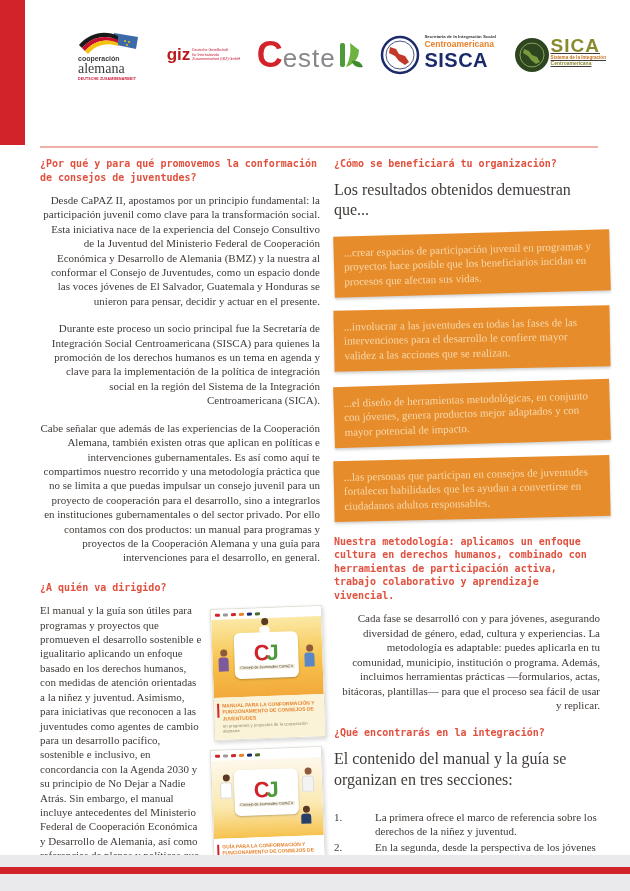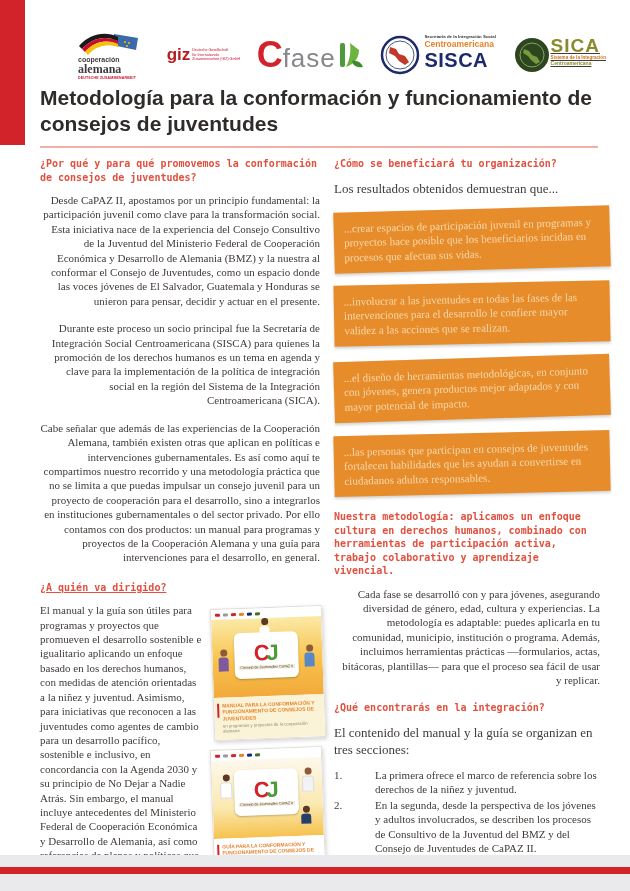--- a/index.html
+++ b/index.html
@@ -8,21 +8,21 @@
 
   
   .corner-bar{position:absolute;left:0;top:0;width:25px;height:145px;background:#d2232a;}
 
   
   .header{position:absolute;left:78px;top:26px;width:528px;height:58px;
           display:flex;align-items:center;justify-content:space-between;}
   .logo{display:flex;align-items:flex-start;}
   .lg-german{flex-direction:column;align-items:flex-start;width:72px;}
   .lg-german .txt1{font-family:"Liberation Sans",sans-serif;font-size:7px;font-weight:bold;color:#3c3c3c;line-height:1;}
-  .lg-german .txt2{font-family:"Liberation Serif",serif;font-size:12px;color:#3c3c3c;line-height:1.05;font-weight:bold;}
+  .lg-german .txt2{font-family:"Liberation Serif",serif;font-size:14px;color:#3c3c3c;line-height:1.05;}
   .lg-german .txt3{font-family:"Liberation Sans",sans-serif;font-size:3.5px;color:#c8102e;font-weight:bold;letter-spacing:.2px;}
   .lg-giz{align-items:flex-start;gap:2px;}
   .lg-giz .gz{font-family:"Liberation Sans",sans-serif;font-size:17px;font-weight:bold;color:#b91c1c;line-height:.8;}
   .lg-giz .gzdesc{font-family:"Liberation Sans",sans-serif;font-size:3.6px;color:#c8102e;line-height:1.2;}
   .lg-capaz{align-items:baseline;}
   .lg-capaz .cap-c{font-family:"Liberation Sans",sans-serif;font-size:36px;font-weight:bold;color:#d2232a;line-height:1;}
   .lg-capaz .cap-rest{font-family:"Liberation Sans",sans-serif;font-size:26px;color:#85878a;letter-spacing:1px;line-height:1;}
   .lg-capaz svg{margin-left:2px;align-self:center;}
   .lg-sisca{gap:4px;}
   .sisca-text{display:flex;flex-direction:column;line-height:1;}
@@ -73,21 +73,21 @@
   .person .bodyp{width:10px;height:14px;border-radius:3px 3px 0 0;margin-top:1px;}
   .cover .titlebox{padding:5px 6px 6px 8px;position:relative;}
   .c1 .titlebox{background:#fbf3d8;}
   .c2 .titlebox{background:#ffffff;}
   .cover .redtick{position:absolute;left:3px;top:6px;width:2px;height:14px;background:#d2232a;}
   .cover .ct{font-family:"Liberation Sans",sans-serif;font-size:5px;font-weight:bold;color:#e8832c;
              line-height:1.25;text-transform:uppercase;}
   .cover .cs{font-family:"Liberation Sans",sans-serif;font-size:4.3px;color:#8a8a6a;margin-top:2px;line-height:1.2;}
 
   
-  .intro{font-size:13px;line-height:1.31;margin:0 0 12px 0;}
+  .intro{font-size:16px;line-height:1.31;margin:0 0 12px 0;}
   .obox{width:256px;background:#e78c2a;color:#f7d8ac;padding:9px 10px;font-size:11px;line-height:1.3;
         margin:0 0 14px 0;box-shadow:0 2px 3px rgba(0,0,0,.18);}
   .r1{transform:rotate(-1.6deg);}
   .r2{transform:rotate(-1.1deg);}
   .r3{transform:rotate(-1.8deg);}
   .r4{transform:rotate(-1.3deg);}
   .h-red.multi{margin-top:16px;}
   .olist{font-size:11px;line-height:1.31;}
   .oli{display:flex;margin:0 0 1px 0;}
   .oli .num{width:16px;flex:0 0 16px;}
@@ -125,21 +125,21 @@
       <span class="gz">giz</span>
       <span class="gzdesc">
         <span>Deutsche Gesellschaft</span><br>
         <span>für Internationale</span><br>
         <span>Zusammenarbeit (GIZ) GmbH</span>
       </span>
     </div>
 
     <div class="logo lg-capaz">
       <span class="cap-c">C</span>
-      <span class="cap-rest">fase</span>
+      <span class="cap-rest">este</span>
       <svg width="26" height="28" viewBox="0 0 26 28">
         <rect x="2" y="2" width="5" height="24" rx="2" fill="#4d9a3a"></rect>
         <path d="M12 2 c1 9, 0 16, -4 24 c9 -3, 13 -10, 13 -17 z" fill="#6cb33f"></path>
         <path d="M14 20 c5 -1, 9 1, 11 6 c-6 1, -10 -1, -11 -6 z" fill="#3f8a2e"></path>
       </svg>
     </div>
 
     <div class="logo lg-sisca">
       <svg width="40" height="40" viewBox="0 0 40 40">
         <circle cx="20" cy="20" r="18" fill="#ffffff" stroke="#1b2a6b" stroke-width="2.5"></circle>
@@ -161,32 +161,31 @@
       </svg>
       <div class="sica-text">
         <span class="s1">SICA</span>
         <span class="s2">Sistema de la Integración</span>
         <span class="s3">Centroamericana</span>
       </div>
     </div>
 
   </div>
 
-  <div class="title">Metodología para la conformación y funcionamiento de consejos de juventudes</div>
   <div class="title-divider"></div>
 
   <div class="columns">
 
     <div class="col-left">
       <div class="h-red">¿Por qué y para qué promovemos la conformación de consejos de juventudes?</div>
       <p class="body">Desde CaPAZ II, apostamos por un principio fundamental: la participación juvenil como clave para la transformación social. Esta iniciativa nace de la experiencia del Consejo Consultivo de la Juventud del Ministerio Federal de Cooperación Económica y Desarrollo de Alemania (BMZ) y la nuestra al conformar el Consejo de Juventudes, como un espacio donde las voces jóvenes de El Salvador, Guatemala y Honduras se unieron para pensar, decidir y actuar en el presente.</p>
       <p class="body">Durante este proceso un socio principal fue la Secretaría de Integración Social Centroamericana (SISCA) para quienes la promoción de los derechos humanos es un tema en agenda y clave para la implementación de la política de integración social en la región del Sistema de la Integración Centroamericana (SICA).</p>
       <p class="body">Cabe señalar que además de las experiencias de la Cooperación Alemana, también existen otras que aplican en políticas e intervenciones gubernamentales. Es así como aquí te compartimos nuestro recorrido y una metodología práctica que no se limita a que puedas impulsar un consejo juvenil para un proyecto de cooperación para el desarrollo, sino a integrarlos en instituciones gubernamentales o del sector privado. Por ello contamos con dos productos: un manual para programas y proyectos de la Cooperación Alemana y una guía para intervenciones para el desarrollo, en general.</p>
 
-      <div class="h-red" style="margin-top:16px;text-decoration:underline;">¿A quién va dirigido?</div>
+      <div class="h-red" style="margin-top:16px;">¿A quién va dirigido?</div>
 
       <div class="dirigido">
         <div class="dirigido-text">El manual y la guía son útiles para programas y proyectos que promueven el desarrollo sostenible e igualitario aplicando un enfoque basado en los derechos humanos, con medidas de atención orientadas a la niñez y juventud. Asimismo, para iniciativas que reconocen a las juventudes como agentes de cambio para un desarrollo pacífico, sostenible e inclusivo, en concordancia con la Agenda 2030 y su principio de No Dejar a Nadie Atrás. Sin embargo, el manual incluye antecedentes del Ministerio Federal de Cooperación Económica y Desarrollo de Alemania, así como referencias de planes y políticas que son aplicables específicamente para la cooperación alemana.</div>
 
         <div class="covers">
 
           <div class="cover c1">
             <div class="strip">
               <span class="dot d-red"></span>
               <span class="dot d-gray"></span>
@@ -268,21 +267,21 @@
 
       <div class="obox r1">...crear espacios de participación juvenil en programas y proyectos hace posible que los beneficiarios incidan en procesos que afectan sus vidas.</div>
       <div class="obox r2">...involucrar a las juventudes en todas las fases de las intervenciones para el desarrollo le confiere mayor validez a las acciones que se realizan.</div>
       <div class="obox r3">...el diseño de herramientas metodológicas, en conjunto con jóvenes, genera productos mejor adaptados y con mayor potencial de impacto.</div>
       <div class="obox r4">...las personas que participan en consejos de juventudes fortalecen habilidades que les ayudan a convertirse en ciudadanos adultos responsables.</div>
 
       <div class="h-red multi">Nuestra metodología: aplicamos un enfoque cultura en derechos humanos, combinado con herramientas de participación activa, trabajo colaborativo y aprendizaje vivencial.</div>
       <p class="body">Cada fase se desarrolló con y para jóvenes, asegurando diversidad de género, edad, cultura y experiencias. La metodología es adaptable: puedes aplicarla en tu comunidad, municipio, institución o programa. Además, incluimos herramientas prácticas —formularios, actas, bitácoras, plantillas— para que el proceso sea fácil de usar y replicar.</p>
 
       <div class="h-red" style="margin-top:14px;">¿Qué encontrarás en la integración?</div>
-      <p class="intro" style="margin-bottom:10px;">El contenido del manual y la guía se organizan en tres secciones:</p>
+      <p class="intro" style="margin-bottom:19px;">El contenido del manual y la guía se organizan en tres secciones:</p>
 
       <div class="olist">
         <div class="oli">
           <span class="num">1.</span>
           <span class="txt">La primera ofrece el marco de referencia sobre los derechos de la niñez y juventud.</span>
         </div>
         <div class="oli">
           <span class="num">2.</span>
           <span class="txt">En la segunda, desde la perspectiva de los jóvenes y adultos involucrados, se describen los procesos de Consultivo de la Juventud del BMZ y del Consejo de Juventudes de CaPAZ II.</span>
         </div>

